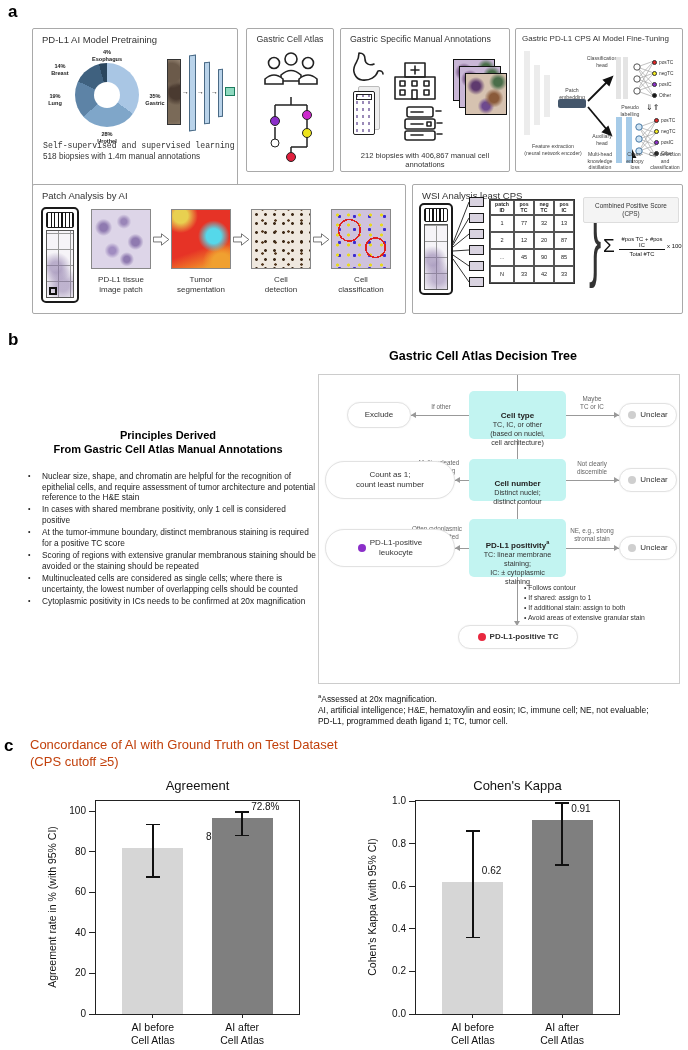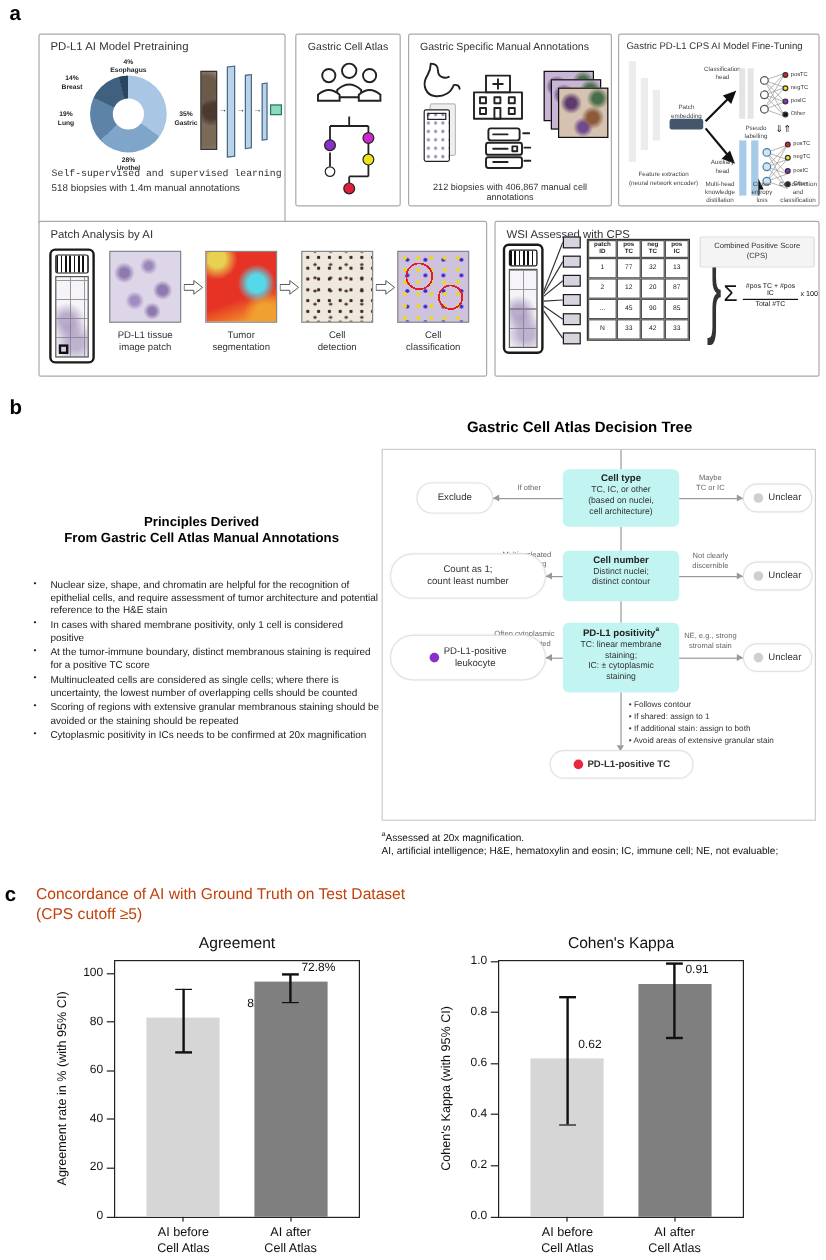--- a/index.html
+++ b/index.html
@@ -98,30 +98,30 @@
     display:flex; flex-direction:column; align-items:center; justify-content:center; font-size:6.4px; color:#333; line-height:1.3; }
   .sigma { position:absolute; left:190px; top:50px; font-size:19px; color:#111; }
   .frac { position:absolute; left:206px; top:51px; width:46px; text-align:center; font-size:5.8px; color:#111; }
   .frac .den { border-top:1px solid #111; margin-top:1px; padding-top:1px; }
   .x100 { position:absolute; left:254px; top:58px; font-size:6px; color:#111; }
 
   
   .tree-title { position:absolute; left:302px; top:349px; width:362px; text-align:center; font-size:12.5px; font-weight:bold; color:#000; }
   .principles { position:absolute; left:20px; top:428px; width:296px; }
   .principles h3 { font-size:11px; text-align:center; line-height:1.3; color:#000; }
-  .principles ul { list-style:none; margin-top:25px; }
+  .principles ul { list-style:none; margin-top:14px; }
   .principles li { display:flex; font-size:8.3px; line-height:1.32; margin-bottom:1px; color:#222; }
   .principles li .bul { width:7px; flex:0 0 auto; margin-left:8px; margin-right:7px; font-size:7px; }
   .tree { position:absolute; left:318px; top:374px; width:362px; height:310px; border:1px solid #ccc; }
   .vline { position:absolute; left:198px; width:1px; background:#999; }
   .hline { position:absolute; height:1px; background:#999; }
   .arr-l { position:absolute; width:0; height:0; border-top:3.5px solid transparent; border-bottom:3.5px solid transparent; border-right:5px solid #999; }
   .arr-r { position:absolute; width:0; height:0; border-top:3.5px solid transparent; border-bottom:3.5px solid transparent; border-left:5px solid #999; }
   .arr-d { position:absolute; width:0; height:0; border-left:3.5px solid transparent; border-right:3.5px solid transparent; border-top:5px solid #999; }
-  .node { position:absolute; left:150px; width:97px; background:#c2f4f1; border-radius:5px; text-align:center; padding:3px 2px; }
+  .node { position:absolute; left:150px; width:97px; background:#c2f4f1; border-radius:5px; text-align:center; padding:20px 2px; }
   .node .nt { font-size:8px; font-weight:bold; color:#222; }
   .node .nb { font-size:7.2px; color:#333; line-height:1.25; white-space:pre-line; }
   .oval { position:absolute; background:#fff; border:1.5px solid #e2e2e2; border-radius:999px; display:flex; align-items:center; justify-content:center;
     font-size:8px; color:#333; text-align:center; line-height:1.25; white-space:pre-line; box-shadow:0 0 2px rgba(0,0,0,.06); }
   .dot { display:inline-block; width:8px; height:8px; border-radius:50%; margin-right:4px; flex:0 0 auto; }
   .dot-grey { background:#cfcfcf; } .dot-purple { background:#8b2fc9; } .dot-red { background:#e8283f; }
   .edge-lab { position:absolute; font-size:6.3px; color:#666; text-align:center; line-height:1.25; white-space:pre-line; }
   .tree-notes { position:absolute; left:205px; top:208px; width:150px; font-size:6.8px; color:#333; line-height:1.45; }
   .footnotes { position:absolute; left:318px; top:692px; width:364px; font-size:8.4px; color:#111; line-height:1.35; }
 
@@ -355,21 +355,21 @@
 image patch</div>
   <div class="step-cap" style="left:126px;">Tumor
 segmentation</div>
   <div class="step-cap" style="left:206px;">Cell
 detection</div>
   <div class="step-cap" style="left:286px;">Cell
 classification</div>
 </div>
 
 <div class="box" style="left:412px; top:184px; width:271px; height:130px;">
-  <div class="box-title">WSI Assessed with CPS</div>
+  <div class="box-title">WSI Analysis least CPS</div>
   <div class="slide" style="left:6px; top:18px; width:34px; height:92px;">
     <div class="bc" style="height:14px;"></div>
     <div class="grid"></div>
   </div>
   <svg class="abs" style="left:40px; top:12px;" width="18" height="100">
     <g stroke="#333" stroke-width="1">
         <line x1="0" y1="46" x2="16" y2="5"></line>
         <line x1="0" y1="48" x2="16" y2="21"></line>
         <line x1="0" y1="50" x2="16" y2="37"></line>
         <line x1="0" y1="54" x2="16" y2="53"></line>
@@ -435,25 +435,25 @@
     <li>
         <span class="bul">•</span>
         <span>In cases with shared membrane positivity, only 1 cell is considered positive</span>
       </li>
     <li>
         <span class="bul">•</span>
         <span>At the tumor-immune boundary, distinct membranous staining is required for a positive TC score</span>
       </li>
     <li>
         <span class="bul">•</span>
-        <span>Multinucleated cells are considered as single cells; where there is uncertainty, the lowest number of overlapping cells should be counted</span>
+        <span>Scoring of regions with extensive granular membranous staining should be avoided or the staining should be repeated</span>
       </li>
     <li>
         <span class="bul">•</span>
-        <span>Scoring of regions with extensive granular membranous staining should be avoided or the staining should be repeated</span>
+        <span>Multinucleated cells are considered as single cells; where there is uncertainty, the lowest number of overlapping cells should be counted</span>
       </li>
     <li>
         <span class="bul">•</span>
         <span>Cytoplasmic positivity in ICs needs to be confirmed at 20x magnification</span>
       </li>
   </ul>
 </div>
 
 <div class="tree">
   <div class="vline" style="top:0; height:16px;"></div>
@@ -519,20 +519,21 @@
     <div>• If shared: assign to 1</div>
     <div>• If additional stain: assign to both</div>
     <div>• Avoid areas of extensive granular stain</div>
   </div>
   <div class="oval" style="left:139px; top:250px; width:120px; height:24px; font-weight:bold;"><span class="dot dot-red"></span><span>PD-L1-positive TC</span></div>
 </div>
 
 <div class="footnotes">
   <div><sup style="font-size:6px;">a</sup><span>Assessed at 20x magnification.</span></div>
   <div>AI, artificial intelligence; H&amp;E, hematoxylin and eosin; IC, immune cell; NE, not evaluable;</div>
+  <div>PD-L1, programmed death ligand 1; TC, tumor cell.</div>
 </div>
 
 <div class="panel-label" style="left:4px; top:736px;">c</div>
 <div class="c-title" style="top:737px;">Concordance of AI with Ground Truth on Test Dataset</div>
 <div class="c-title" style="top:754px;">(CPS cutoff ≥5)</div>
 
 <div class="chart-sub" style="left:95px;">Agreement</div>
 <div class="chart-sub" style="left:415px;">Cohen's Kappa</div>
 <div class="ylab" style="left:52px; top:907px;">Agreement rate in % (with 95% CI)</div>
 <div class="ylab" style="left:372px; top:907px;">Cohen's Kappa (with 95% CI)</div>

